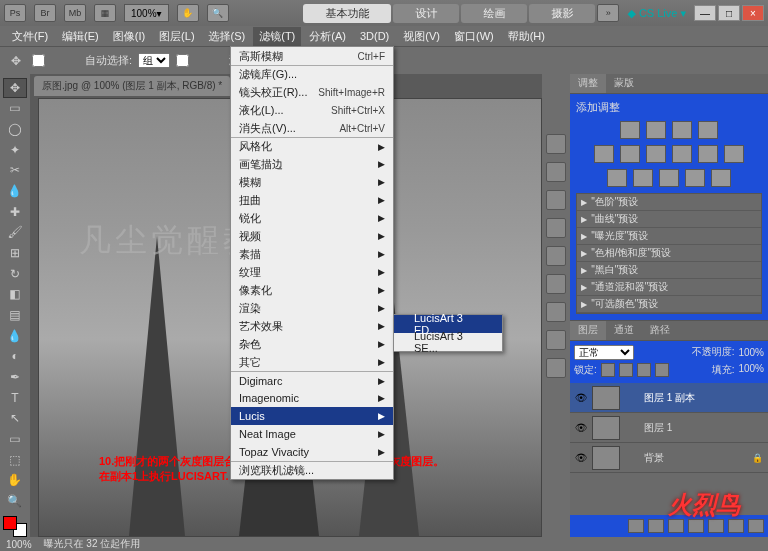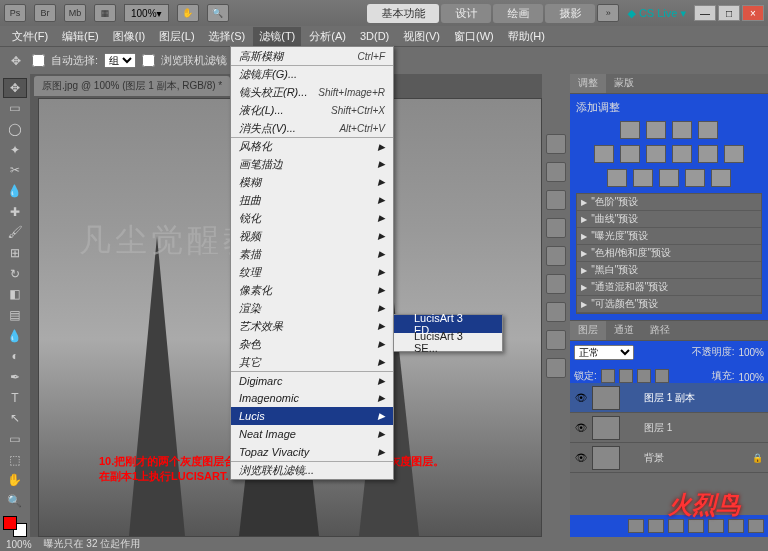--- a/index.html
+++ b/index.html
@@ -3,54 +3,54 @@
 <meta charset="utf-8">
 <style>
 * { margin: 0; padding: 0; box-sizing: border-box; font-family: "Microsoft YaHei", SimSun, Arial, sans-serif; }
 body { width: 768px; height: 551px; background: #666; overflow: hidden; font-size: 11px; }
 
 .titlebar { height: 26px; background: linear-gradient(#777, #6a6a6a); display: flex; align-items: center; padding: 0 4px; }
 .titlebar .left { display: flex; gap: 8px; align-items: center; }
 .tb-btn { width: 22px; height: 18px; background: #999; border: 1px solid #555; border-radius: 2px; display: flex; align-items: center; justify-content: center; font-size: 9px; color: #333; }
 .zoom-box { height: 18px; padding: 0 6px; background: #999; border: 1px solid #555; display: flex; align-items: center; font-size: 10px; }
 .titlebar .right { margin-left: auto; display: flex; gap: 2px; align-items: center; }
-.tab-pill { padding: 2px 14px; background: #ddd; border-radius: 3px; font-size: 11px; color: #333; }
+.tab-pill { padding: 2px 22px; background: #ddd; border-radius: 3px; font-size: 11px; color: #333; }
 .tab-pill.dark { background: #888; color: #eee; }
 .cslive { color: #0aa; font-size: 11px; margin: 0 6px; }
 .win-btn { width: 22px; height: 16px; background: #ccc; border: 1px solid #888; display: flex; align-items: center; justify-content: center; font-size: 10px; }
 .win-btn.close { background: #d54; color: #fff; }
 
 .menubar { height: 20px; background: #6e6e6e; display: flex; align-items: center; padding: 0 6px; gap: 2px; }
 .menu-item { padding: 2px 6px; color: #eee; font-size: 11px; cursor: pointer; }
 .menu-item.active { background: #555; }
 
 .optbar { height: 28px; background: #6e6e6e; border-top: 1px solid #555; display: flex; align-items: center; padding: 0 6px; gap: 6px; color: #ddd; font-size: 11px; }
 .optbar select, .optbar input { font-size: 10px; }
-.lbl { color: #ddd; }
+.lbl { color: #ddd; margin-left: 34px; }
 
 .main { display: flex; height: 463px; }
 .toolbox { width: 30px; background: #6e6e6e; display: flex; flex-direction: column; align-items: center; padding-top: 4px; gap: 1px; }
 .tool { width: 24px; height: 22px; display: flex; align-items: center; justify-content: center; color: #ccc; font-size: 12px; border: 1px solid transparent; }
 .tool.active { background: #555; border: 1px solid #333; }
 .fgbg { width: 24px; height: 24px; position: relative; margin-top: 4px; }
 .fg { width: 14px; height: 14px; background: #f00; border: 1px solid #000; position: absolute; top: 0; left: 0; }
 .bg { width: 14px; height: 14px; background: #fff; border: 1px solid #000; position: absolute; bottom: 0; right: 0; }
 
 .canvas-area { flex: 1; background: #5a5a5a; position: relative; overflow: hidden; }
 .doc-tab { height: 20px; background: #888; display: inline-flex; align-items: center; padding: 0 8px; font-size: 10px; color: #333; border-radius: 3px 3px 0 0; margin: 2px 0 0 4px; }
 .canvas { position: absolute; top: 24px; left: 8px; right: 0; bottom: 0; background: #888; border: 1px solid #444; overflow: hidden; }
 .photo { width: 100%; height: 100%; background: linear-gradient(180deg, #8a8a8a 0%, #999 30%, #aaa 55%, #555 100%); position: relative; }
 .spire { position: absolute; bottom: 0; width: 0; height: 0; }
 .s1 { left: 90px; border-left: 28px solid transparent; border-right: 28px solid transparent; border-bottom: 300px solid #3f3f3f; }
 .s2 { left: 200px; border-left: 40px solid transparent; border-right: 40px solid transparent; border-bottom: 360px solid #353535; }
 .s3 { left: 320px; border-left: 30px solid transparent; border-right: 30px solid transparent; border-bottom: 280px solid #444; }
 .watermark { position: absolute; top: 120px; left: 40px; font-size: 32px; color: rgba(180,180,180,0.6); letter-spacing: 4px; }
 .redtext { position: absolute; top: 355px; left: 60px; color: #f00; font-size: 11px; line-height: 15px; font-weight: bold; }
 
-.dropdown { position: absolute; top: 46px; left: 230px; width: 164px; background: #eee; border: 1px solid #888; box-shadow: 2px 2px 4px rgba(0,0,0,0.4); z-index: 100; font-style: italic; }
+.dropdown { position: absolute; top: 46px; left: 230px; width: 164px; background: #eee; border: 1px solid #888; box-shadow: 2px 2px 4px rgba(0,0,0,0.4); z-index: 100; }
 .dd-row { height: 18px; display: flex; align-items: center; padding: 0 8px; font-size: 11px; color: #222; position: relative; }
 .dd-row.sep { border-top: 1px solid #aaa; }
 .dd-row .shortcut { margin-left: auto; font-size: 10px; color: #444; }
 .dd-row .arrow { margin-left: auto; font-size: 9px; }
 .dd-row.hl { background: #1a3a8a; color: #fff; }
 .dd-row.hl .arrow { color: #fff; }
 
 .submenu { position: absolute; top: 314px; left: 393px; width: 110px; background: #eee; border: 1px solid #888; box-shadow: 2px 2px 4px rgba(0,0,0,0.4); z-index: 101; }
 .sub-row { height: 18px; display: flex; align-items: center; padding: 0 20px; font-size: 11px; color: #222; }
 .sub-row.hl { background: #1a3a8a; color: #fff; }
@@ -66,21 +66,21 @@
 .adj-title { font-size: 11px; color: #ddd; margin-bottom: 6px; }
 .adj-row { display: flex; gap: 6px; justify-content: center; margin-bottom: 6px; }
 .adj-ico { width: 20px; height: 18px; background: #999; border: 1px solid #555; }
 .preset-list { border: 1px solid #555; background: #6a6a6a; }
 .preset-row { height: 17px; display: flex; align-items: center; padding: 0 4px; font-size: 10px; color: #ddd; border-bottom: 1px solid #5a5a5a; }
 .preset-row .tri { margin-right: 4px; font-size: 8px; }
 
 .layers-panel { flex: 1; display: flex; flex-direction: column; border-top: 1px solid #555; }
 .layer-opts { height: 22px; display: flex; align-items: center; padding: 0 4px; gap: 4px; font-size: 10px; color: #ddd; }
 .layer-opts select { width: 60px; font-size: 10px; }
-.lock-row { height: 20px; display: flex; align-items: flex-end; padding: 0 4px; gap: 4px; font-size: 10px; color: #ddd; }
+.lock-row { height: 20px; display: flex; align-items: flex-start; padding: 0 4px; gap: 4px; font-size: 10px; color: #ddd; }
 .lock-ico { width: 14px; height: 14px; background: #888; border: 1px solid #555; }
 .layer-list { flex: 1; background: #6a6a6a; }
 .layer-row { height: 30px; display: flex; align-items: center; padding: 0 4px; gap: 4px; border-bottom: 1px solid #555; }
 .layer-row.sel { background: #3a5a9a; }
 .eye { width: 14px; height: 14px; display: flex; align-items: center; justify-content: center; font-size: 10px; }
 .thumb { width: 28px; height: 24px; background: #888; border: 1px solid #444; }
 .layer-name { font-size: 10px; color: #ddd; padding-left: 20px; }
 .layer-row.sel .layer-name { color: #fff; }
 .layer-btns { height: 22px; display: flex; align-items: center; justify-content: flex-end; padding: 0 4px; gap: 4px; }
 .lbtn { width: 16px; height: 14px; background: #888; border: 1px solid #555; }

